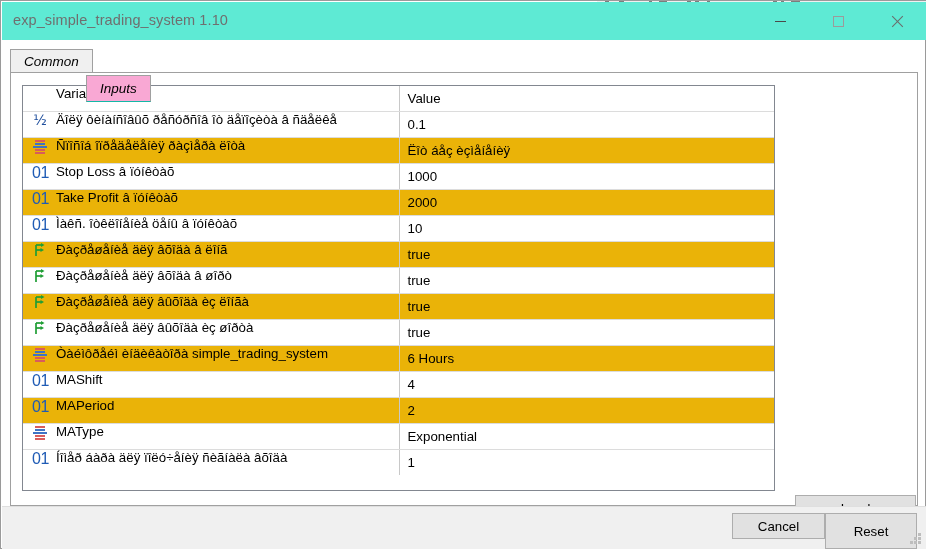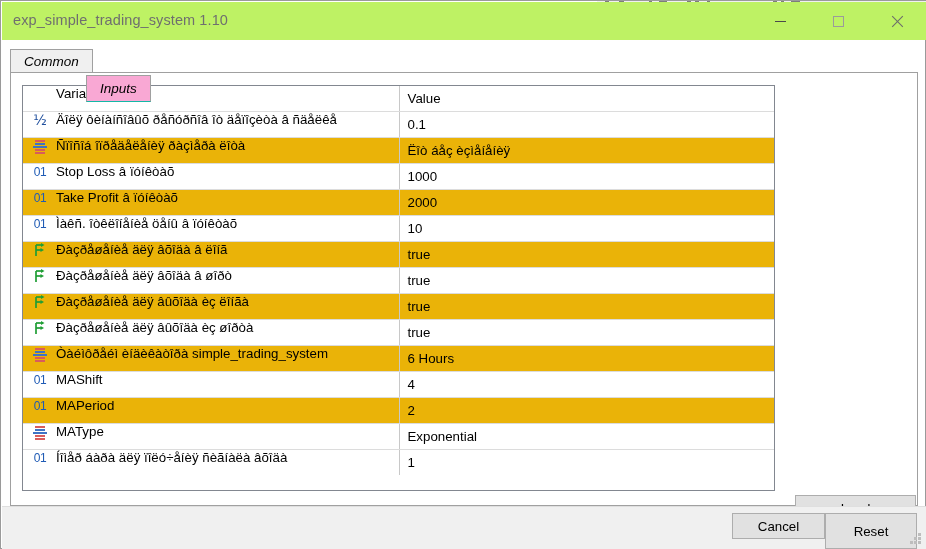--- a/index.html
+++ b/index.html
@@ -28,21 +28,21 @@
   }
   .bg-sliver .chunk {
     position: absolute; top: 0; height: 4px;
     background: #7d7d7d;
   }
 
   
   .titlebar {
     position: absolute; top: 1px; left: 1px;
     width: 924px; height: 38px;
-    background: #bef264;
+    background: #5eead4;
   }
   .title-text {
     position: absolute; left: 11px; top: 10px;
     font-size: 14.5px;
     color: #6f6f6f;
     white-space: nowrap;
     letter-spacing: 0.1px;
   }
   .winbtn {
     position: absolute; top: 0;
@@ -161,21 +161,21 @@
   
   .ico-double {
     font-size: 14px;
     line-height: 16px;
     color: #1f4e9c;
     text-align: center;
     font-family: "DejaVu Sans", sans-serif;
   }
   
   .ico-int {
-    font-size: 12px;
+    font-size: 16px;
     line-height: 17px;
     color: #1f5bb5;
     letter-spacing: -0.3px;
     text-align: center;
     font-family: "Liberation Sans", sans-serif;
   }
   
   .ico-enum { }
   .ico-enum i {
     position: absolute; display: block; left: 3px;

